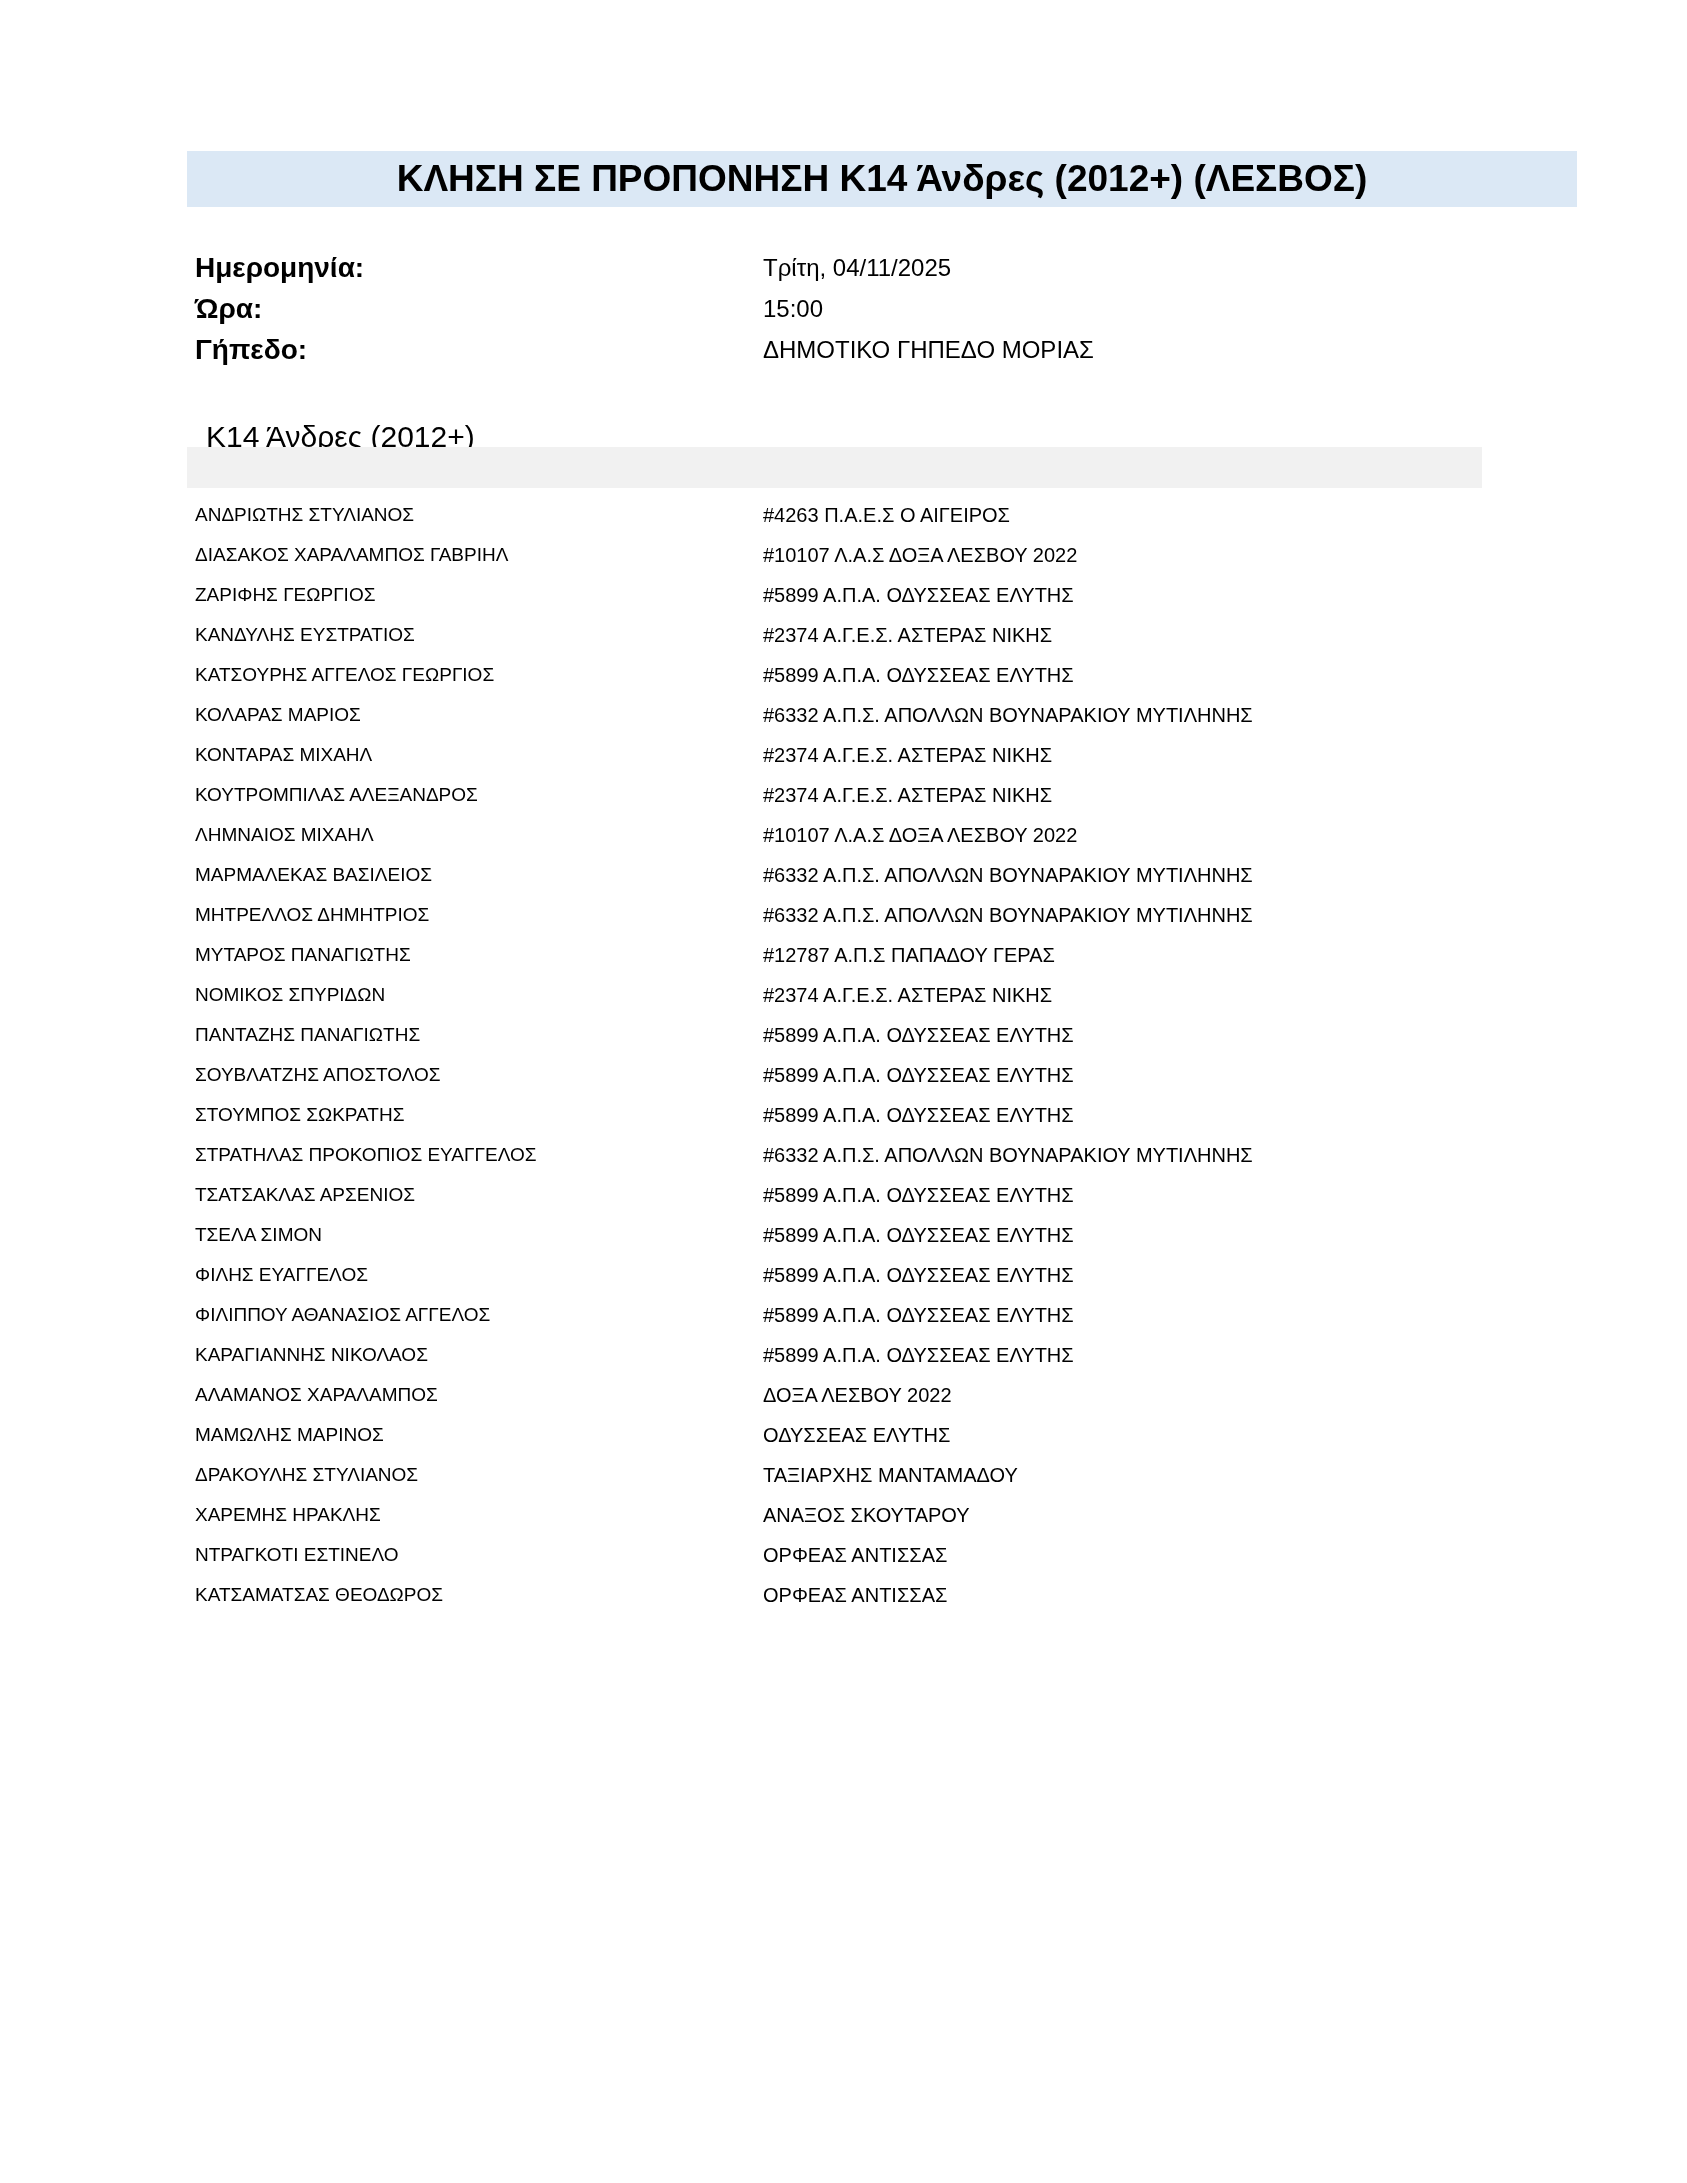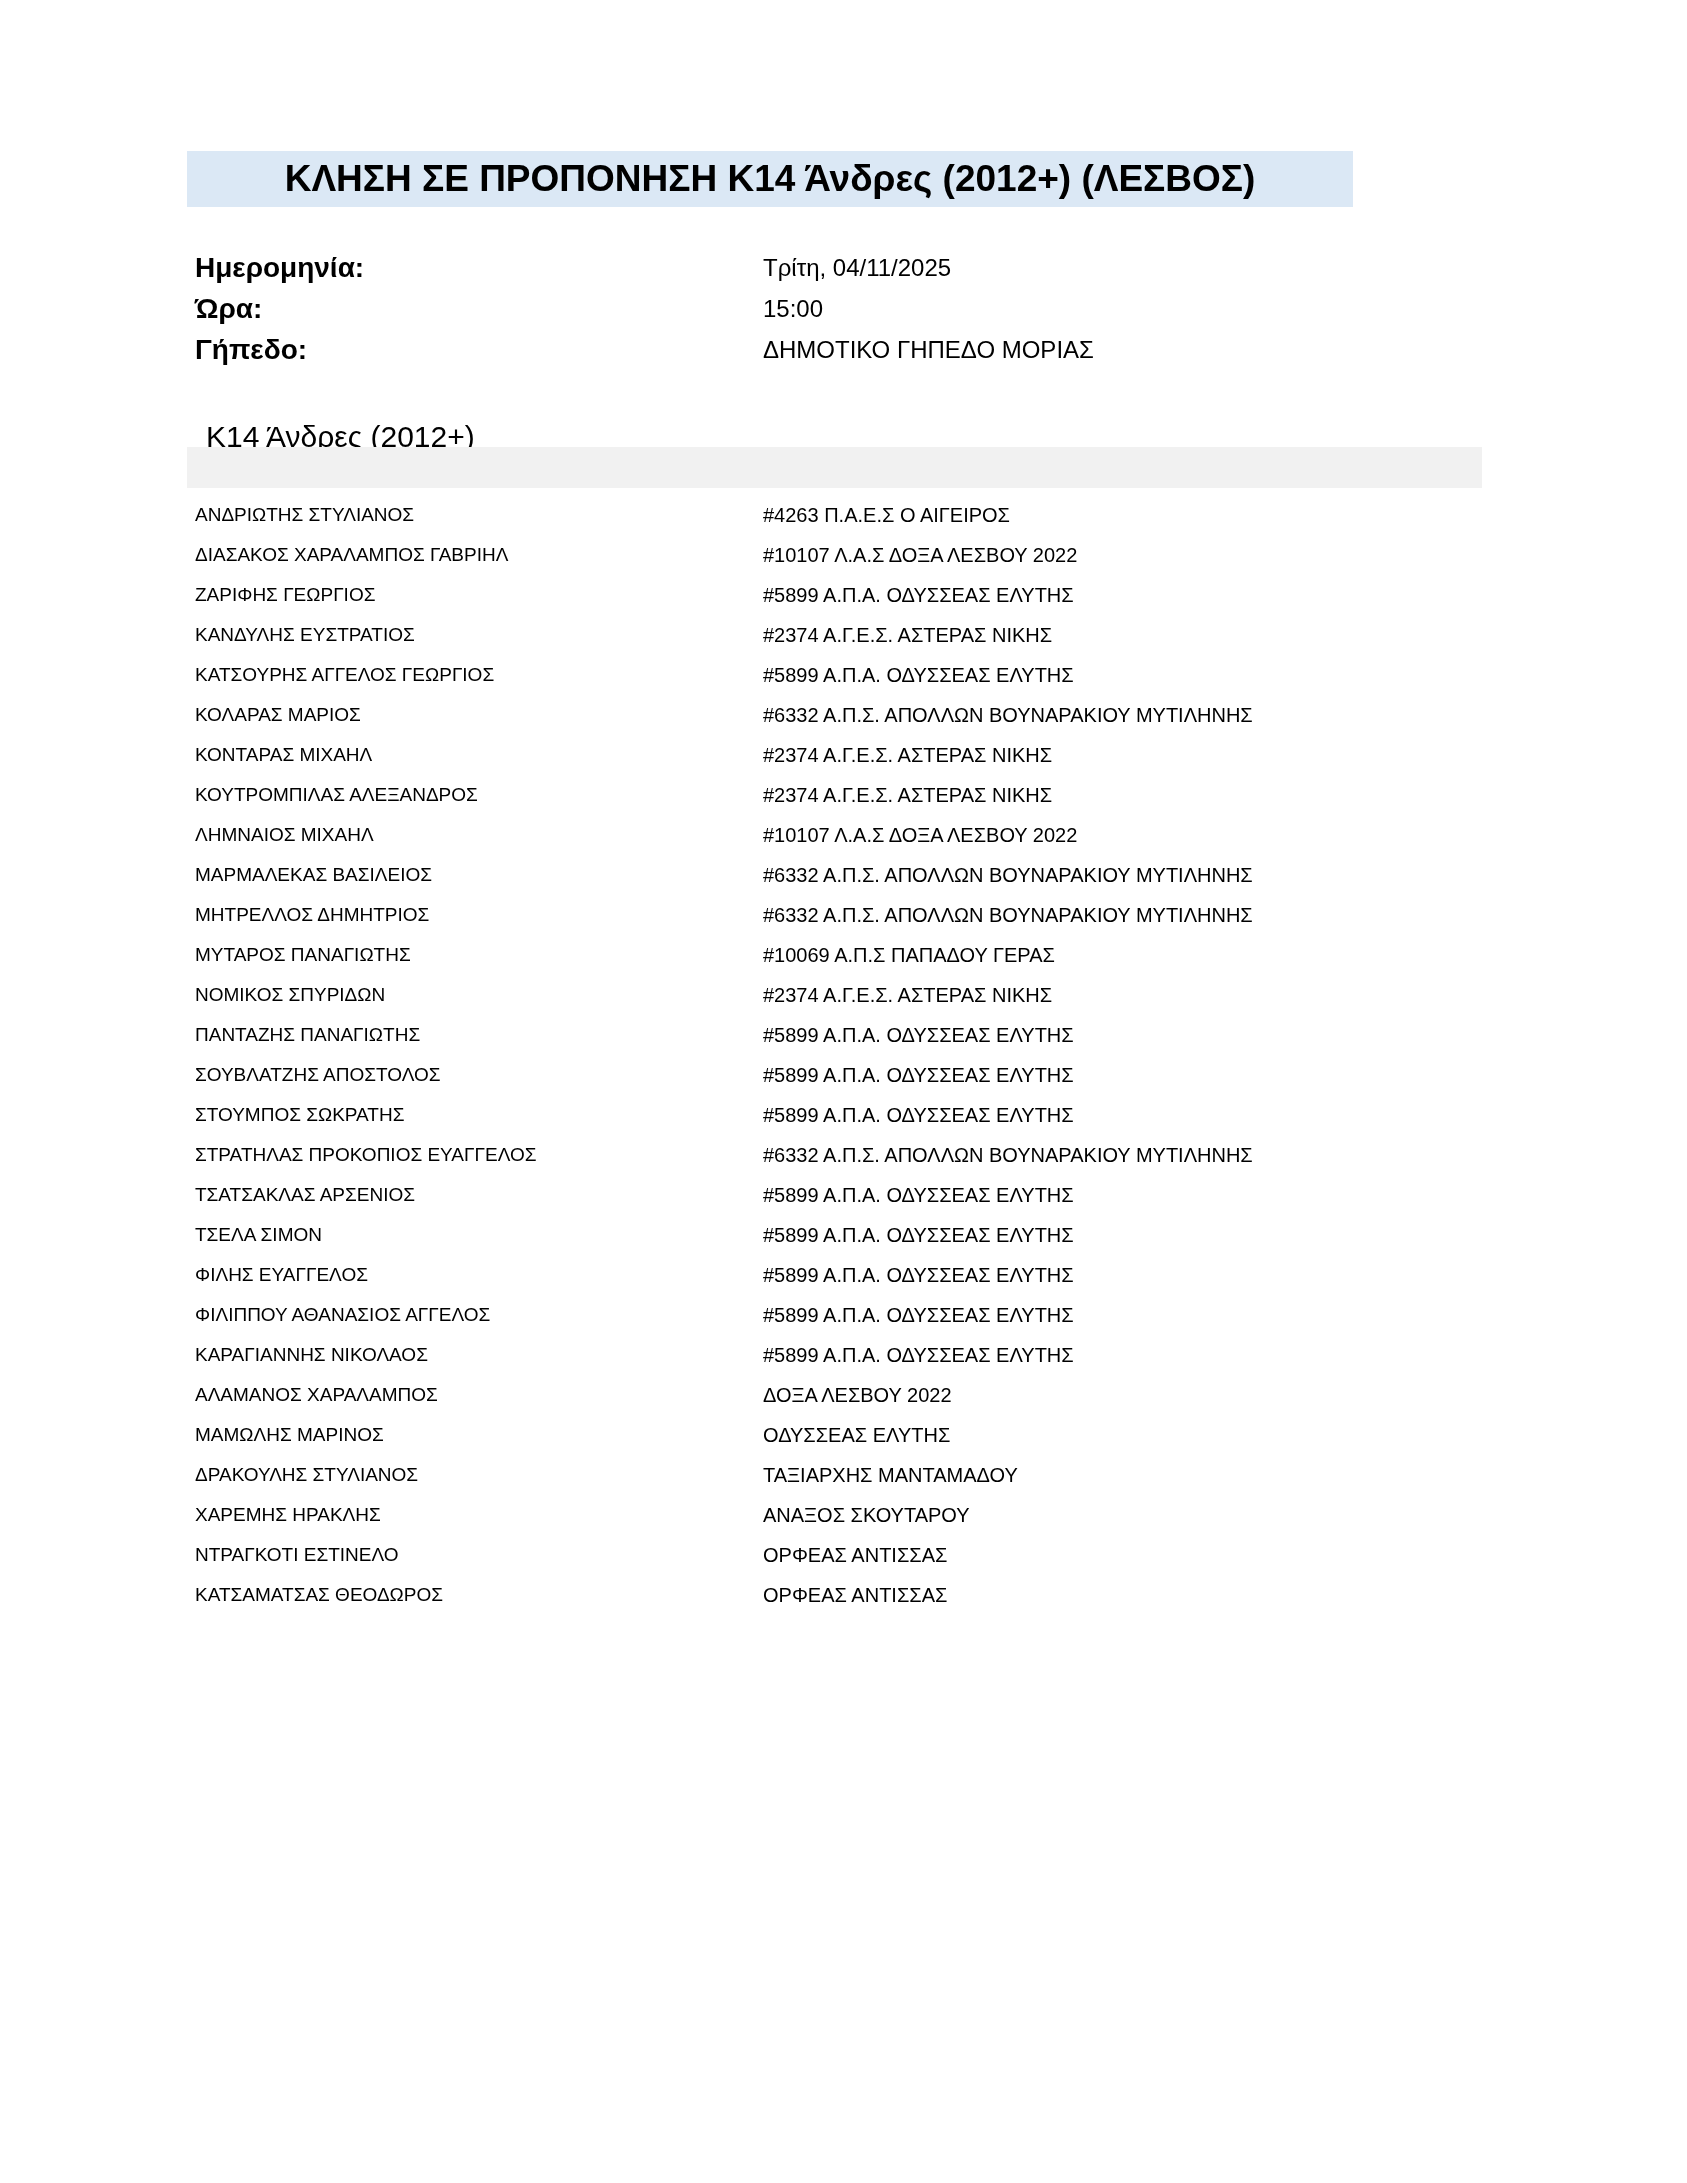--- a/index.html
+++ b/index.html
@@ -19,21 +19,21 @@
   .page {
     position: absolute;
     inset: 0;
     background: #ffffff;
   }
   
   .title-band {
     position: absolute;
     left: 187px;
     top: 151px;
-    width: 1166px;
+    width: 1390px;
     height: 56px;
     background: #dbe8f5;
     display: flex;
     align-items: center;
     justify-content: center;
   }
   .title-band h1 {
     margin: 0;
     font-size: 37px;
     font-weight: 700;
@@ -184,21 +184,21 @@
       <div class="player-row">
       <span class="player-name">ΜΑΡΜΑΛΕΚΑΣ ΒΑΣΙΛΕΙΟΣ</span>
       <span class="player-club">#6332 Α.Π.Σ. ΑΠΟΛΛΩΝ ΒΟΥΝΑΡΑΚΙΟΥ ΜΥΤΙΛΗΝΗΣ</span>
     </div>
       <div class="player-row">
       <span class="player-name">ΜΗΤΡΕΛΛΟΣ ΔΗΜΗΤΡΙΟΣ</span>
       <span class="player-club">#6332 Α.Π.Σ. ΑΠΟΛΛΩΝ ΒΟΥΝΑΡΑΚΙΟΥ ΜΥΤΙΛΗΝΗΣ</span>
     </div>
       <div class="player-row">
       <span class="player-name">ΜΥΤΑΡΟΣ ΠΑΝΑΓΙΩΤΗΣ</span>
-      <span class="player-club">#10069 Α.Π.Σ ΠΑΠΑΔΟΥ ΓΕΡΑΣ</span>
+      <span class="player-club">#12787 Α.Π.Σ ΠΑΠΑΔΟΥ ΓΕΡΑΣ</span>
     </div>
       <div class="player-row">
       <span class="player-name">ΝΟΜΙΚΟΣ ΣΠΥΡΙΔΩΝ</span>
       <span class="player-club">#2374 Α.Γ.Ε.Σ. ΑΣΤΕΡΑΣ ΝΙΚΗΣ</span>
     </div>
       <div class="player-row">
       <span class="player-name">ΠΑΝΤΑΖΗΣ ΠΑΝΑΓΙΩΤΗΣ</span>
       <span class="player-club">#5899 Α.Π.Α. ΟΔΥΣΣΕΑΣ ΕΛΥΤΗΣ</span>
     </div>
       <div class="player-row">

